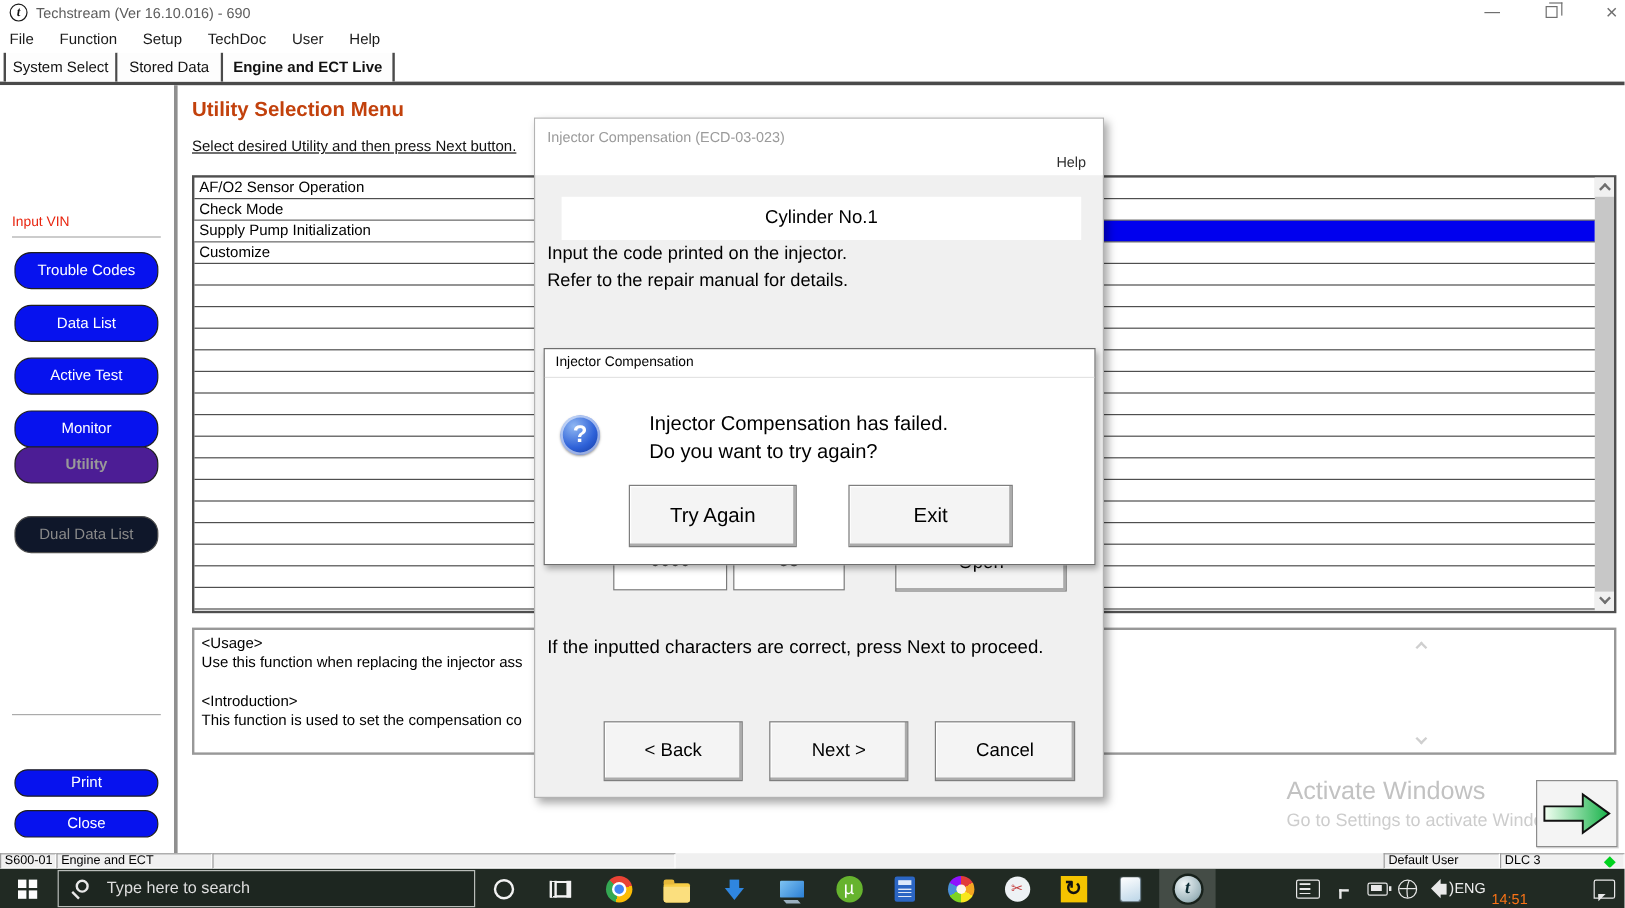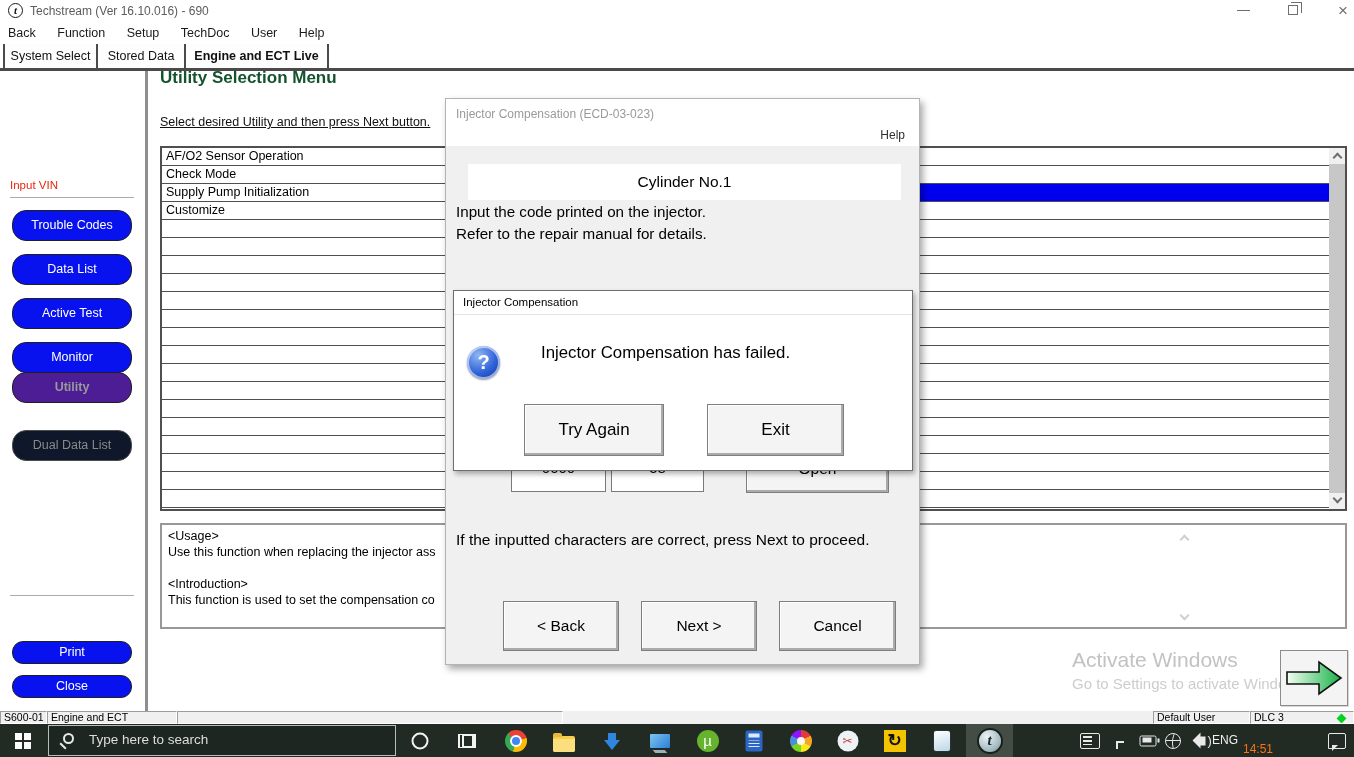--- a/index.html
+++ b/index.html
@@ -35,21 +35,21 @@
   .side-rule { position:absolute; left:10px; width:124px; border-top:1px solid #ababab; }
   .r1 { top:126px; } .r2 { top:524px; }
   .sbtn { position:absolute; left:12px; width:120px; height:31px; border:1px solid #1f1f1f; border-radius:14px; color:#fff; font-size:12.5px; text-align:center; line-height:29px; background:#0712ee; }
   .sb0 { top:139px; } .sb1 { top:183px; } .sb2 { top:227px; } .sb3 { top:271px; }
   .sb4 { top:301px; background:#4c1d95; color:#999999;font-weight:bold; }
   .sb5 { top:359px; background:#0f172a; color:#8a8a8a; border-color:#4d4d4d; }
   .sbtn.small { height:23px; line-height:21px; border-radius:11px; }
   .sb-print { top:570px; } .sb-close { top:604px; }
 
   
-  .main-title { position:absolute; left:160px; top:68px; font-size:17px; font-weight:bold; color:#14532d; }
+  .main-title { position:absolute; left:160px; top:82px; font-size:17px; font-weight:bold; color:#c2410c; }
   .main-sub { position:absolute; left:160px; top:115px; font-size:12.5px; color:#111;text-decoration:underline; }
 
   .ulist { position:absolute; left:160px; top:146px; width:1187px; height:365px; border:2px solid #4f4f4f; background:#fff; }
   .lrow { position:relative; height:18px; border-bottom:1px solid #4f4f4f; font-size:12.5px; line-height:17px; color:#000; padding-left:4px; }
   .lrow.sel { padding-left:0; }
   .lrow.sel .cell { position:absolute; left:0; top:0; width:287px; height:17px; background:#fff; padding-left:4px; }
   .lrow.sel .fill { position:absolute; left:287px; right:16px; top:0; height:17px; background:#0000ee; }
   .vscroll { position:absolute; right:0; top:0; width:16px; height:361px; background:#c7c7c7; }
   .varrow { position:absolute; left:0; width:16px; height:16px; background:#f0f0f0; }
   .va-up { top:0; } .va-dn { bottom:0; }
@@ -166,21 +166,21 @@
     <div class="win-ctrl wc-min">
         <i></i>
       </div>
     <div class="win-ctrl wc-rest">
         <i></i>
       </div>
     <div class="win-ctrl wc-close">×</div>
   </div>
 
   <div class="menubar">
-    <span>Back</span>
+    <span>File</span>
     <span>Function</span>
     <span>Setup</span>
     <span>TechDoc</span>
     <span>User</span>
     <span>Help</span>
   </div>
 
   <div class="tabbar">
     <div class="tab first t1">System Select</div>
     <div class="tab t2">Stored Data</div>
@@ -281,20 +281,21 @@
     <div class="btn3d wiz w-next">Next &gt;</div>
     <div class="btn3d wiz w-cancel">Cancel</div>
   </div>
 
   <div class="msgbox">
     <div class="mb-title">Injector Compensation</div>
     <div class="mb-sep"></div>
     <div class="q-icon">?</div>
     <div class="mb-lines">
       <div>Injector Compensation has failed.</div>
+      <div>Do you want to try again?</div>
     </div>
     <div class="btn3d mb-btn mb-try">Try Again</div>
     <div class="btn3d mb-btn mb-exit">Exit</div>
   </div>
 
   <div class="statusbar">
     <div class="scell sc1">S600-01</div>
     <div class="scell sc2">Engine and ECT</div>
     <div class="scell sc3"></div>
     <div class="scell sc4">Default User</div>

